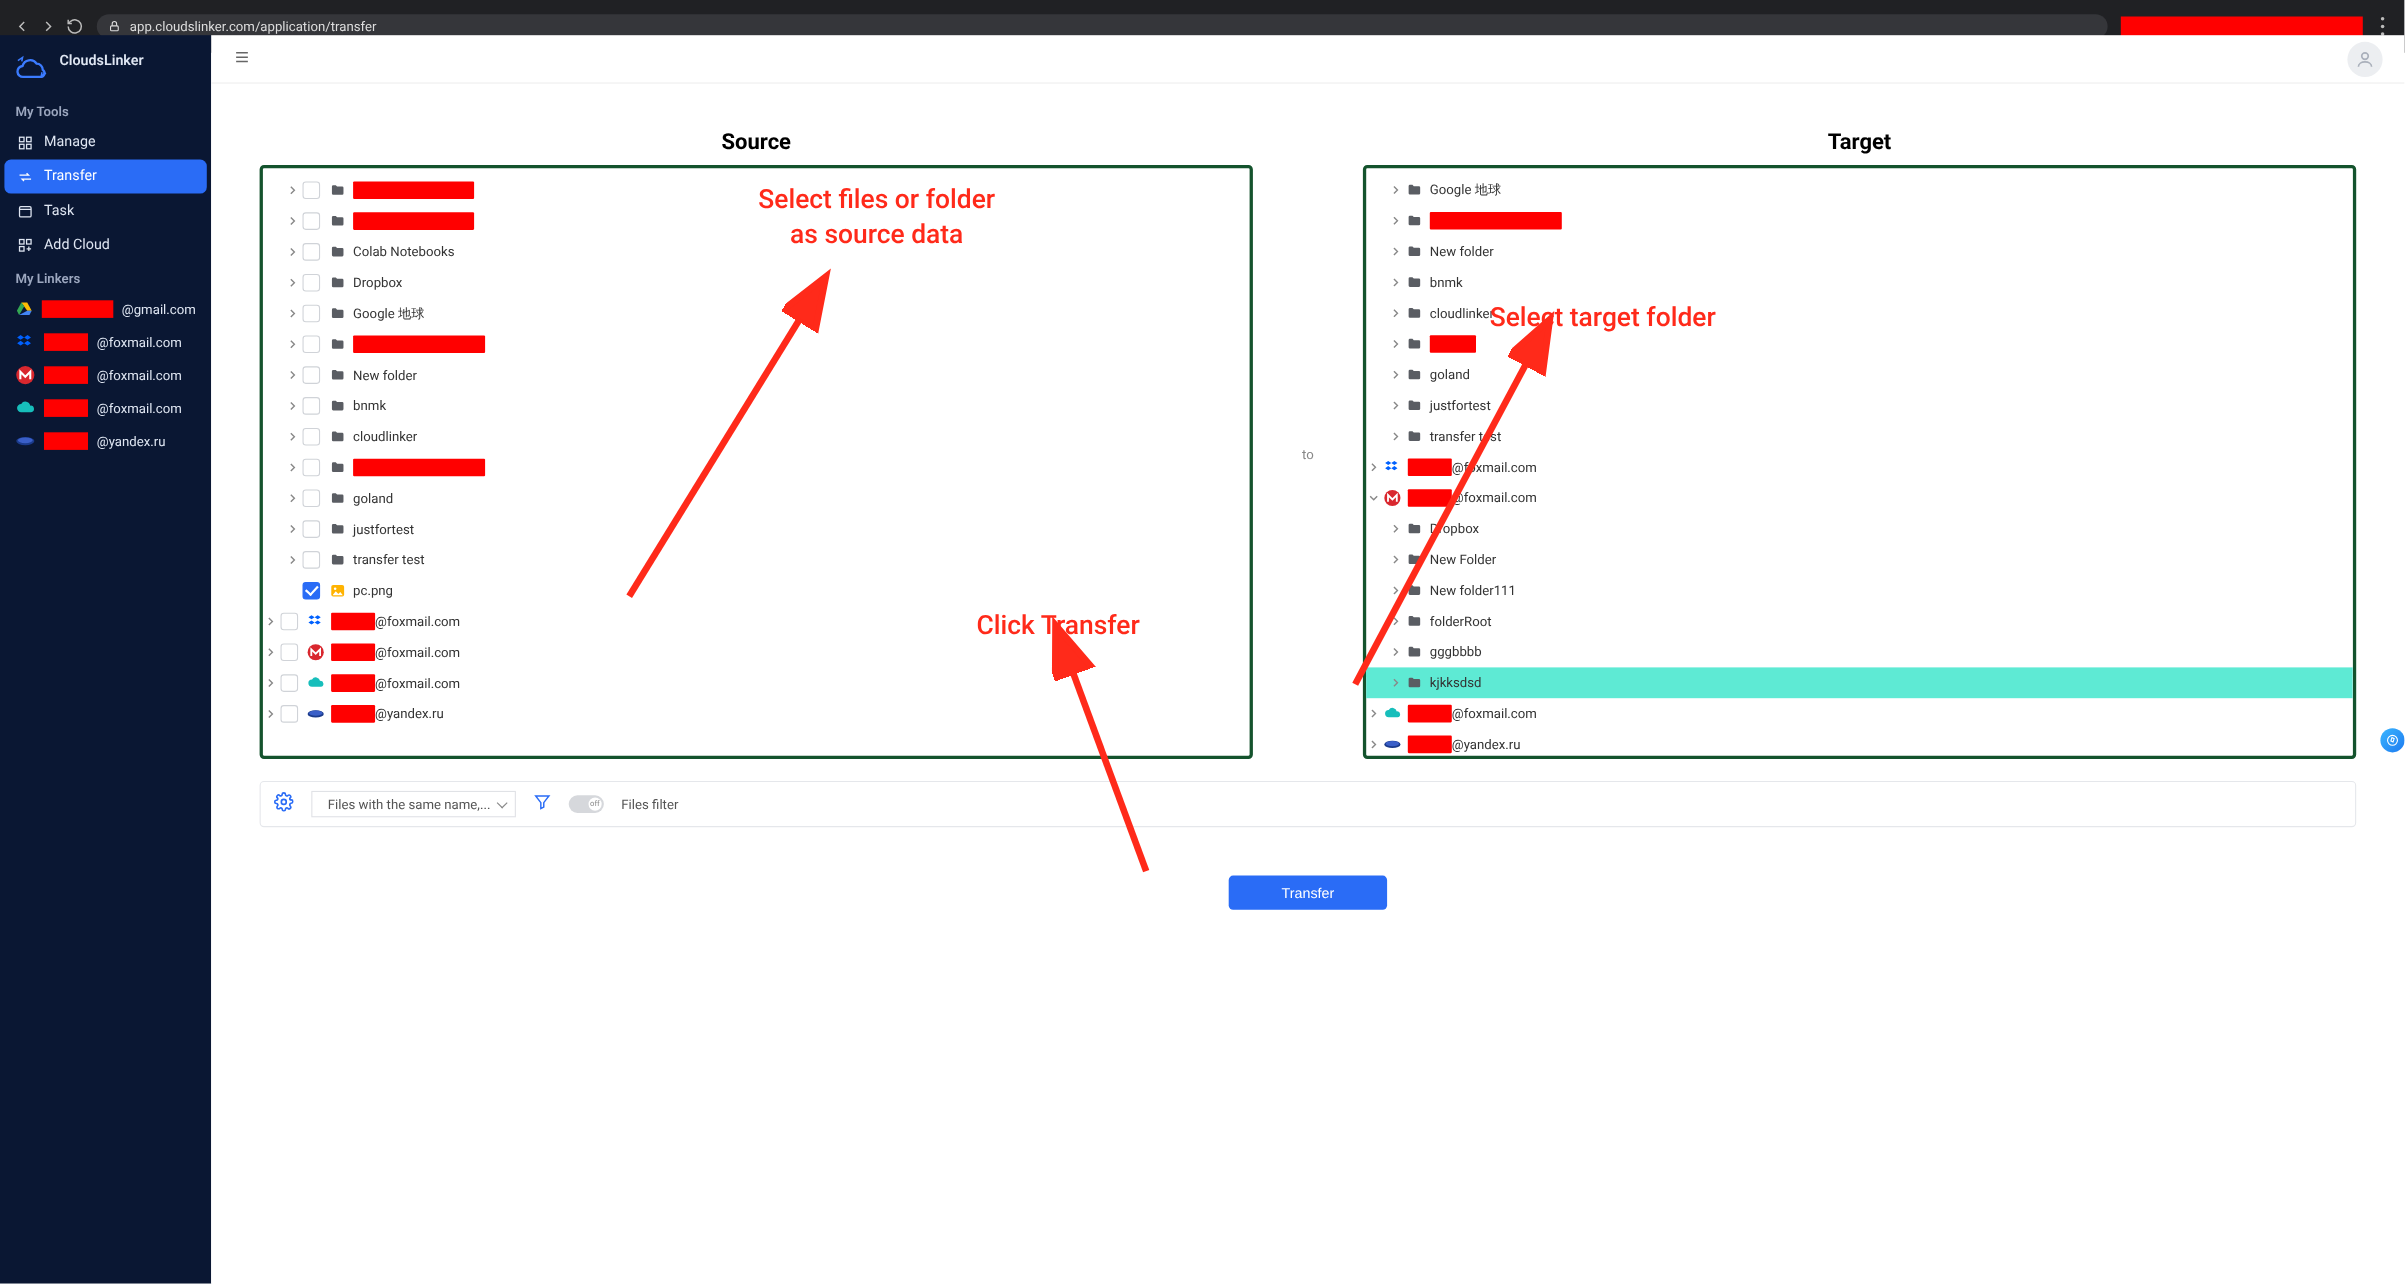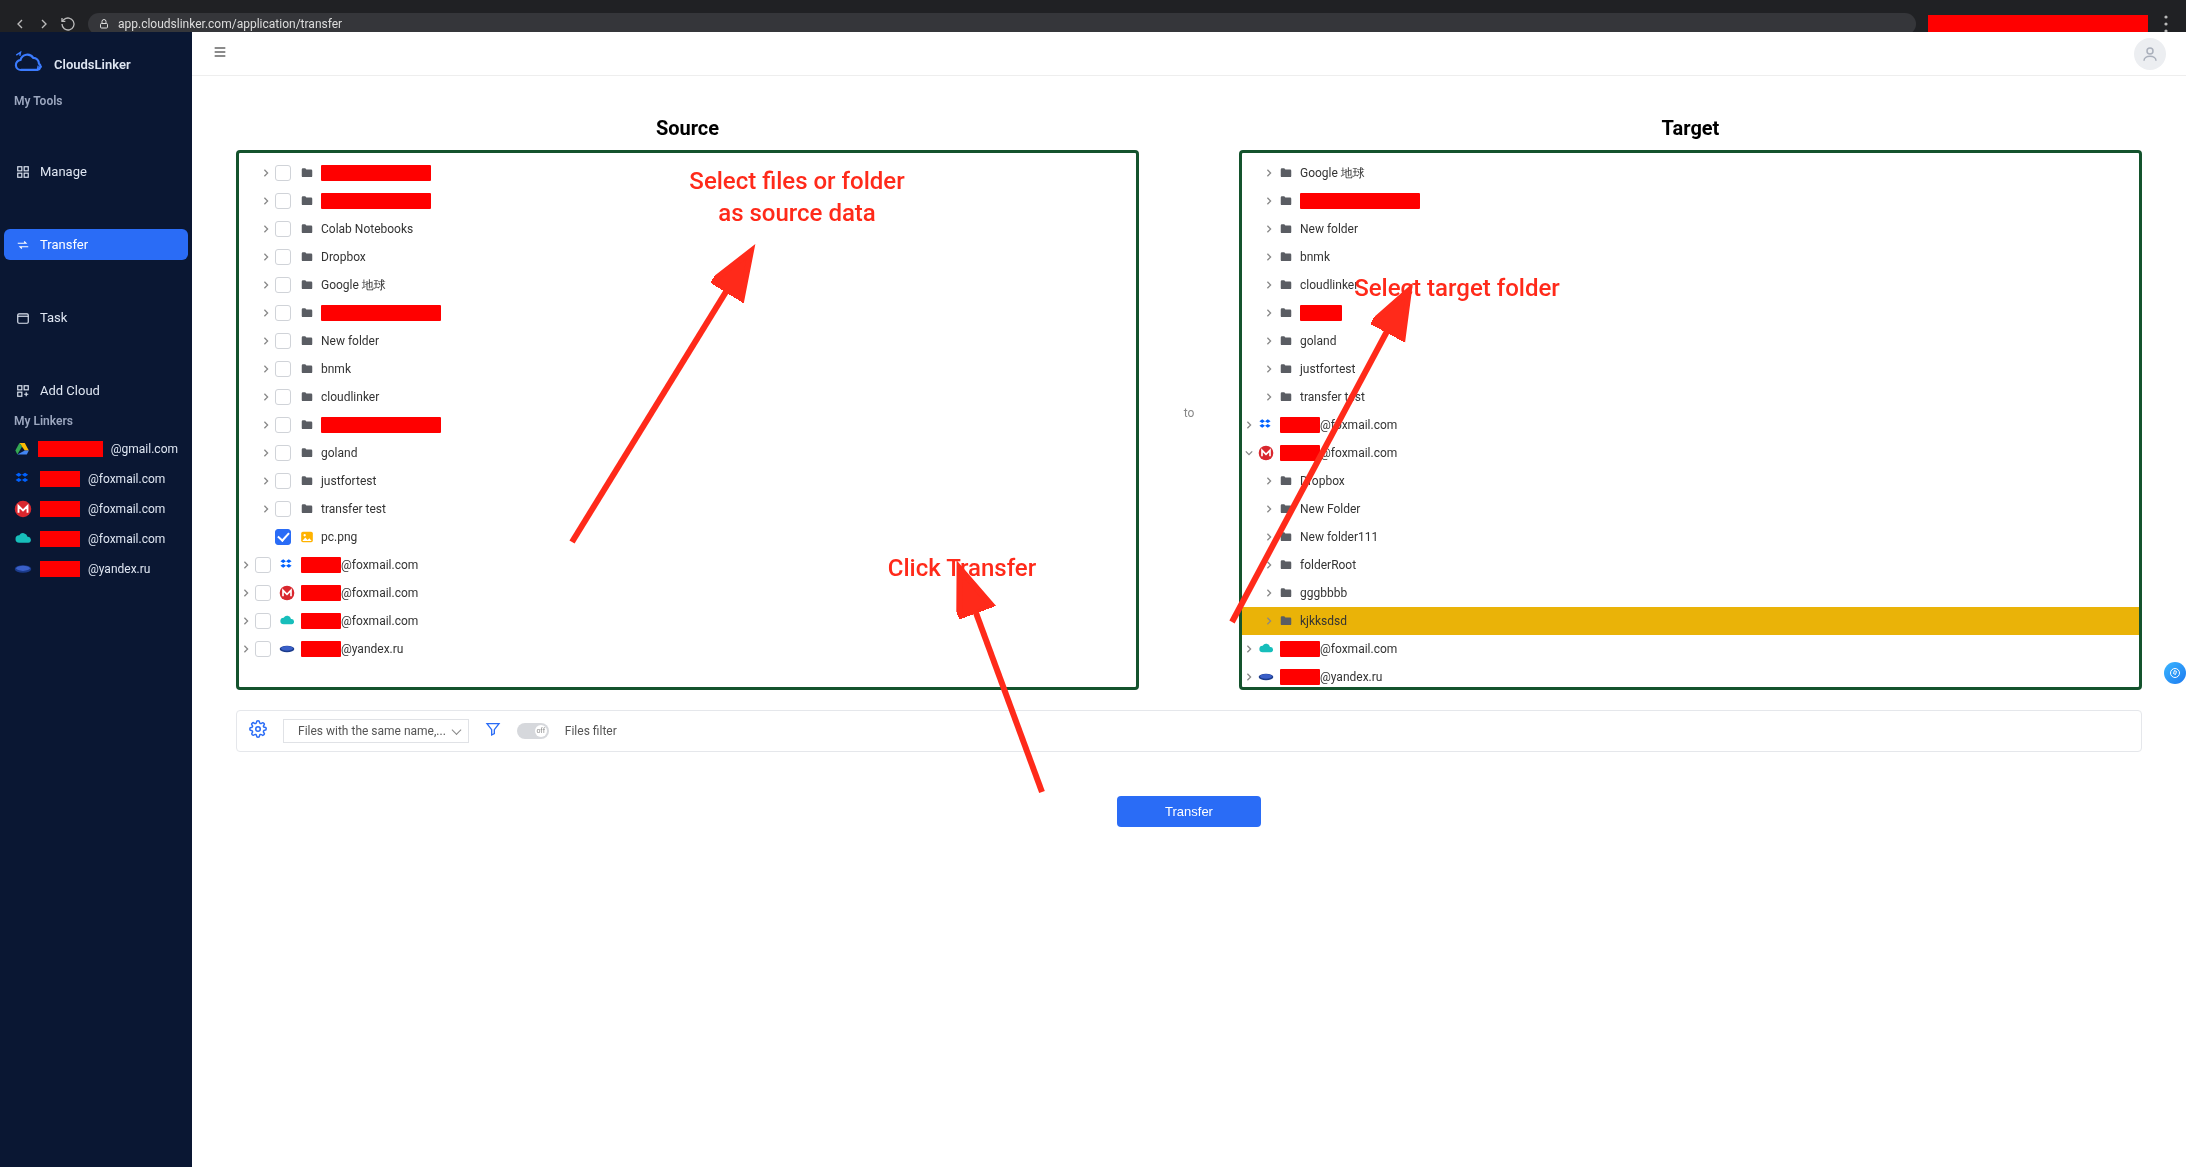--- a/index.html
+++ b/index.html
@@ -12,26 +12,26 @@
   .chrome .nav-btn svg { width:16px; height:16px; }
   .chrome .addrbar { flex:1; display:flex; align-items:center; background:#35363a; border-radius:12px; height:22px; margin-left:8px; padding:0 10px; gap:8px; }
   .chrome .addrbar svg { width:12px; height:12px; flex:none; }
   .chrome .addrbar span { color:#ddd; font-size:12px; }
   .chrome .redact-bar { margin-left:12px; width:220px; height:18px; background:#ff0000; }
   .chrome .chrome-menu { width:24px; height:24px; display:flex; align-items:center; justify-content:center; color:#bbb; margin-left:6px; }
 
   
   .app { position:absolute; top:32px; left:0; right:0; bottom:0; display:flex; }
   .sidebar { width:192px; background:#0a1733; color:#dfe6f2; display:flex; flex-direction:column; padding:10px 4px; font-size:13px; }
-  .logo-row { display:flex; align-items:flex-end; gap:8px; padding:6px 8px 14px 8px; }
+  .logo-row { display:flex; align-items:flex-start; gap:8px; padding:6px 8px 14px 8px; }
   .logo-cloud { width:34px; height:24px; position:relative; }
   .logo-cloud svg { width:34px; height:24px; }
   .logo-text { font-weight:600; font-size:13px; }
   .sidebar .section-label { color:#9ca7bf; font-size:12px; padding:8px 10px 6px 10px; font-weight:600; }
-  .side-item { display:flex; align-items:center; gap:10px; padding:8px 12px; border-radius:6px; cursor:pointer;margin-top:42px; }
+  .side-item { display:flex; align-items:center; gap:10px; padding:8px 12px; border-radius:6px; cursor:pointer; }
   .side-item svg { width:14px; height:14px; flex:none; }
   .side-item.active { background:#2a6cf6; color:#fff; }
   .side-item .txt { font-size:13px; }
   .linker { display:flex; align-items:center; gap:8px; padding:6px 10px; cursor:pointer; }
   .linker .iconbox { width:18px; height:18px; display:flex; align-items:center; justify-content:center; }
   .linker .red { background:#ff0000; height:16px; }
   .linker .suffix { font-size:12px; }
 
   .content-wrap { flex:1; background:#fff; display:flex; flex-direction:column; position:relative; }
   .topbar { height:44px; border-bottom:1px solid #eee; display:flex; align-items:center; justify-content:space-between; padding:0 20px; }
@@ -44,21 +44,21 @@
   .panel-col { flex:1; }
   .panel-title { text-align:center; font-weight:700; font-size:20px; margin-bottom:10px; }
   .mid-to { width:100px; display:flex; align-items:center; justify-content:center; color:#888; font-size:12px; align-self:center; margin-top:20px; }
 
   .tree-panel { border:3px solid #14532d; border-radius:4px; height:540px; overflow:hidden; position:relative; background:#fff; }
   .tree-scroll { position:absolute; inset:0; overflow-y:auto; padding:6px 0; }
   .tree-scroll::-webkit-scrollbar { width:8px; }
   .tree-scroll::-webkit-scrollbar-thumb { background:#c7c9cd; border-radius:4px; }
 
   .row { display:flex; align-items:center; height:28px; font-size:12px; color:#333; padding-right:10px; }
-  .row.highlight { background:#eab308; }
+  .row.highlight { background:#5eead4; }
   .row .sp { width:20px; flex:none; }
   .row .caret { width:14px; display:flex; align-items:center; justify-content:center; color:#888; cursor:pointer; }
   .row .caret svg { width:8px; height:8px; }
   .row .cb { width:16px; height:16px; border:1px solid #d0d3d8; border-radius:3px; margin:0 6px 0 2px; cursor:pointer; flex:none; display:flex; align-items:center; justify-content:center; }
   .row .cb.checked { background:#2a6cf6; border-color:#2a6cf6; }
   .row .cb.checked::after { content:""; width:9px; height:5px; border:2px solid #fff; border-top:none; border-right:none; transform:rotate(-48deg); margin-top:-3px; }
   .row .icon { width:16px; height:16px; margin:0 6px 0 2px; display:flex; align-items:center; justify-content:center; flex:none; }
   .row .label { white-space:nowrap; }
   .redact { background:#ff0000; height:16px; border-radius:1px; }
 

